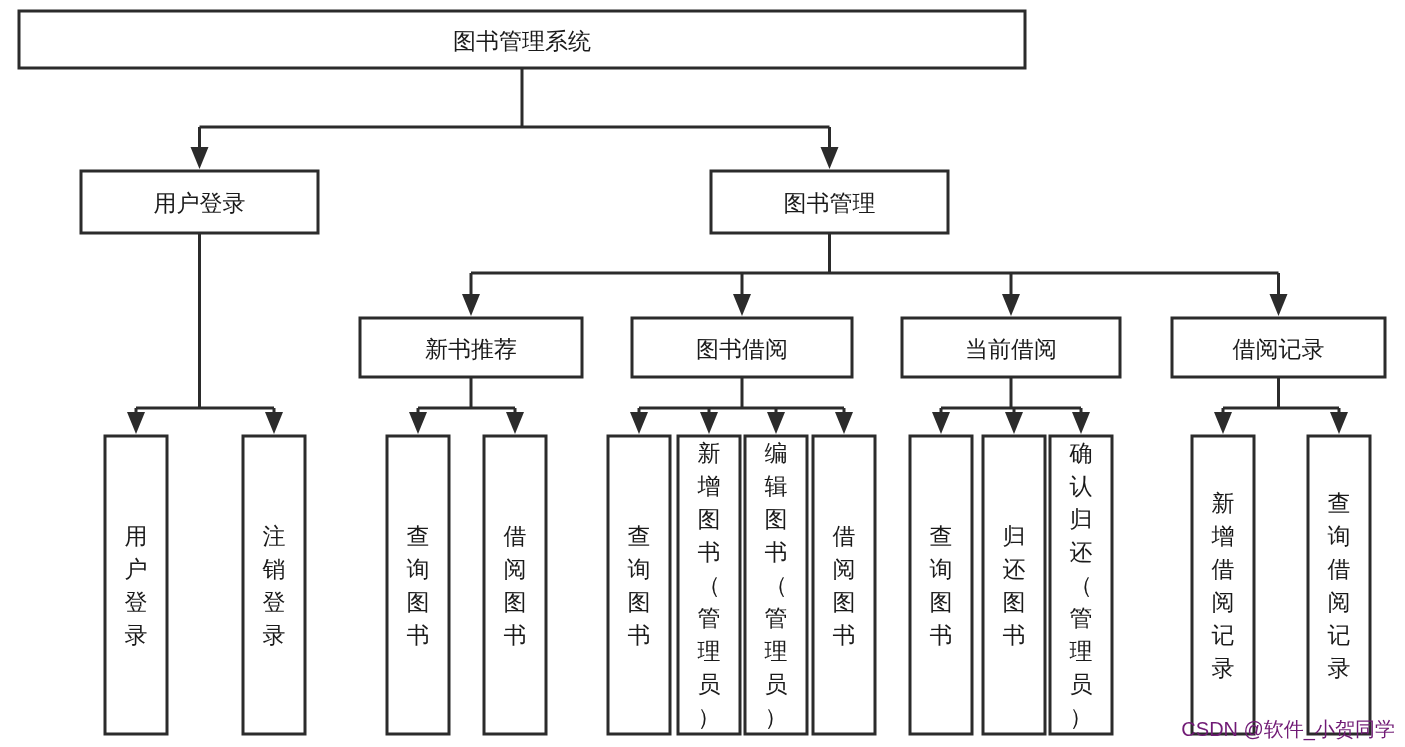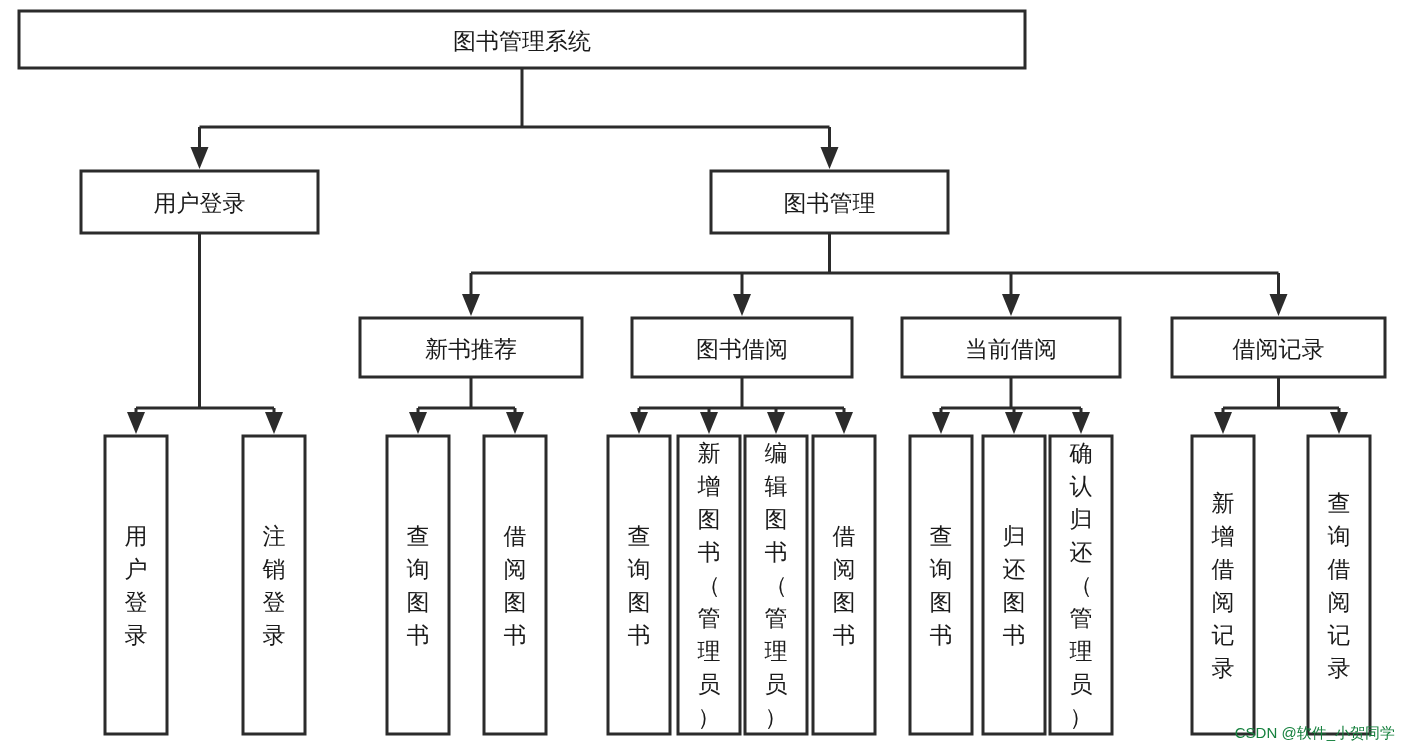--- a/index.html
+++ b/index.html
@@ -48,22 +48,22 @@
     font-size: 23px;
     fill: #1a1a1a;
     text-anchor: middle;
     dominant-baseline: central;
   }
   .watermark {
     position: absolute;
     right: 10px;
     bottom: 4px;
     font-family: "Liberation Sans", "DejaVu Sans", sans-serif;
-    font-size: 15px;
-    color: #15803d;
+    font-size: 20px;
+    color: #701a75;
     white-space: nowrap;
     user-select: none;
   }
 </style>
 </head>
 <body>
 
 <div id="diagram-root">
 
   <svg id="tree-svg" viewBox="0 0 1405 747" xmlns="http://www.w3.org/2000/svg">

